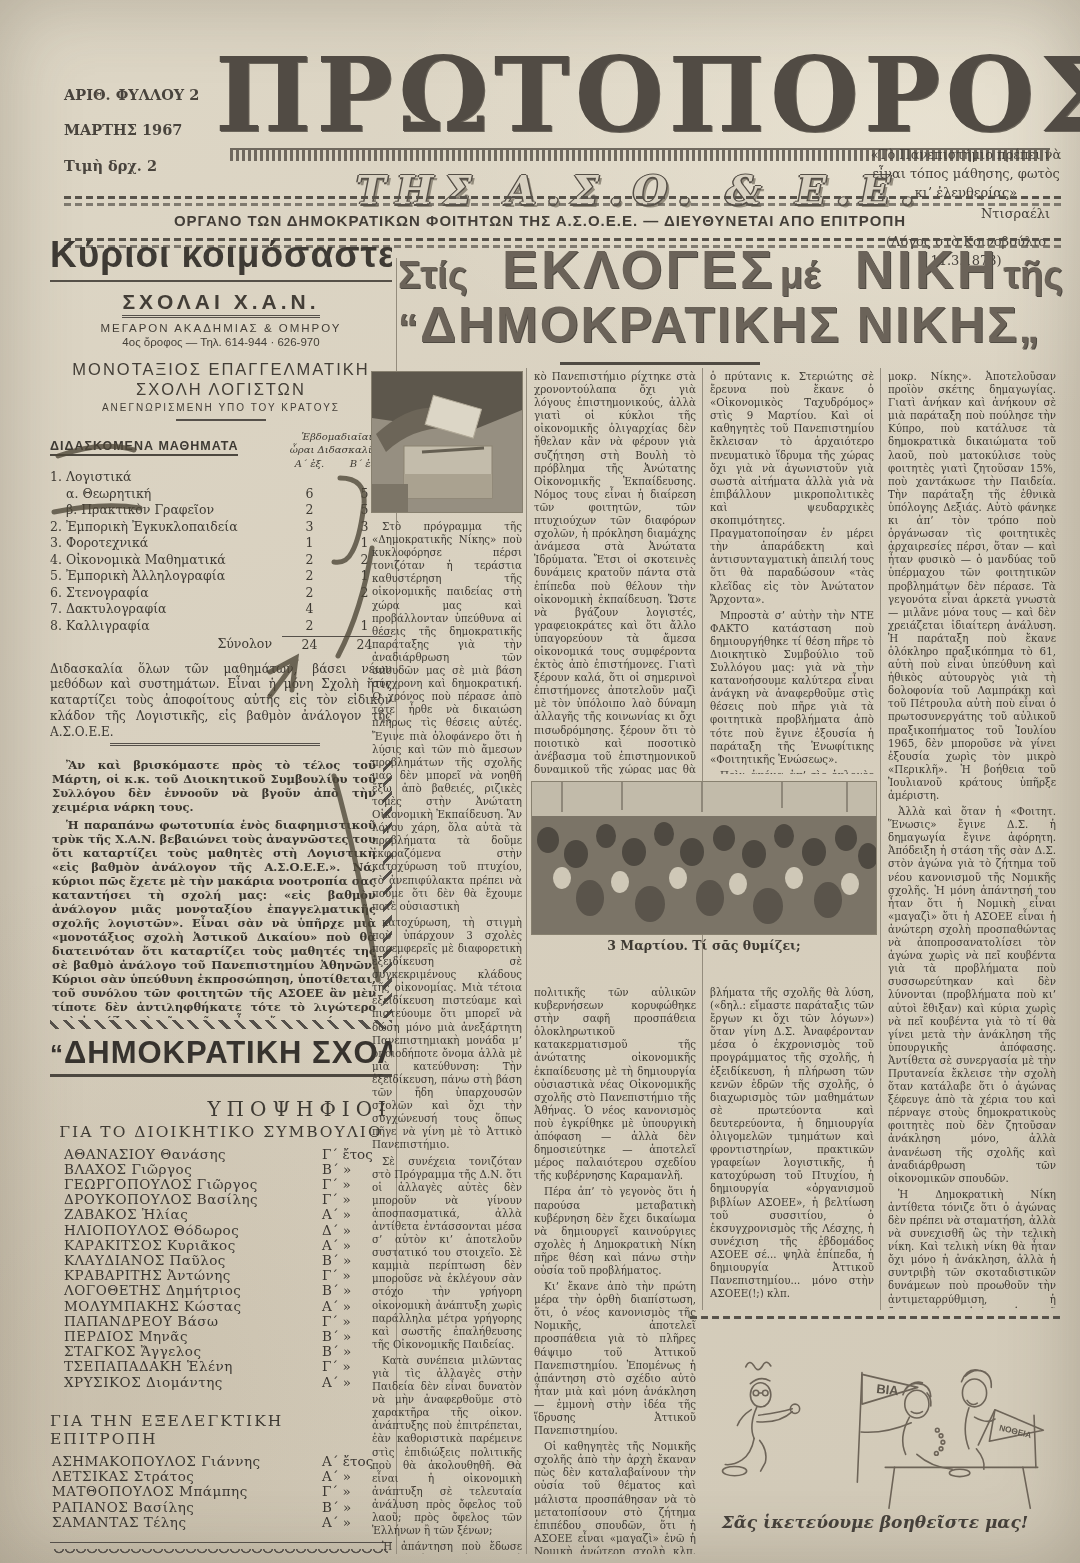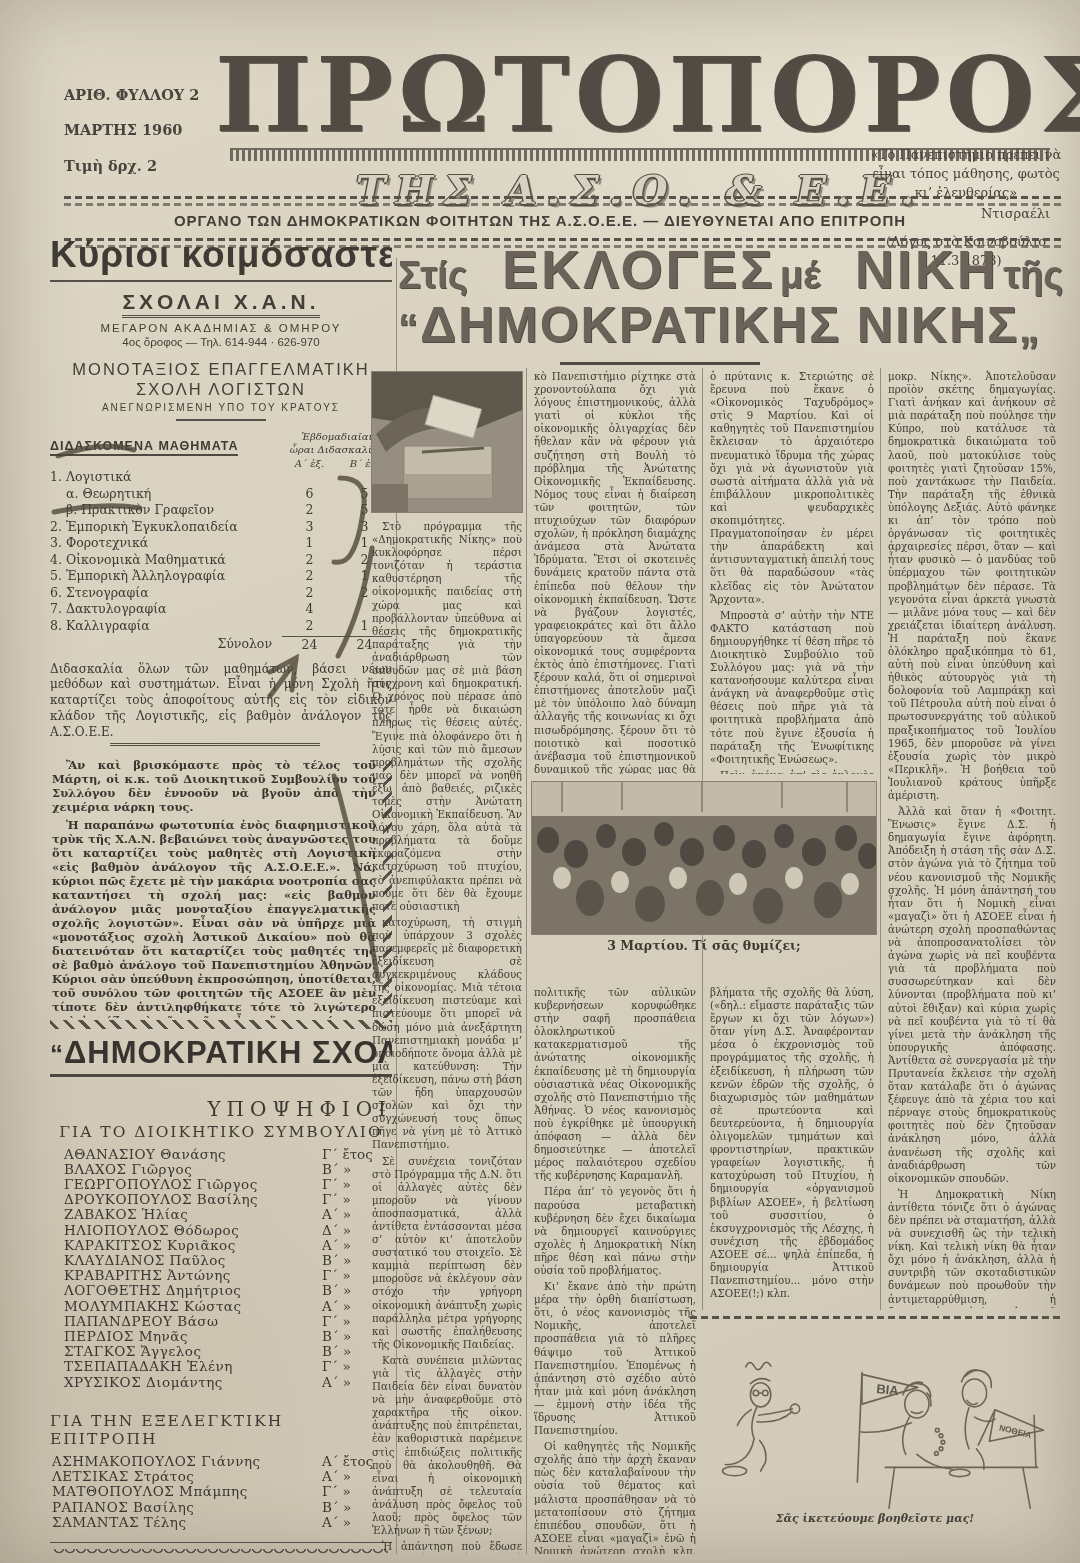--- a/index.html
+++ b/index.html
@@ -86,31 +86,31 @@
   .mh1 .lg{font-size:54px;letter-spacing:3px;margin-left:30px;}
   .mh2{left:398px;top:296px;width:660px;white-space:nowrap;color:#6b6359;
     font-family:"Liberation Sans",sans-serif;font-weight:bold;font-size:50px;letter-spacing:2px;
     text-shadow:1px 1px 0 #4f4a42;}
   .mh2 .q{font-size:40px;}
   .hl-underline{left:560px;top:362px;width:200px;height:3px;background:#4f4a42;}
   .bodytxt{font-size:10.3px;line-height:13.1px;text-align:justify;color:#3d3932;overflow:hidden;}
   .bodytxt p{margin:0 0 3px;text-indent:10px;}
   .photo{background:#97917f;box-shadow:0 0 0 1px #87806f;}
   .photocap{text-align:center;font-weight:bold;font-size:12.5px;color:#3d3932;margin-top:4px;}
-  .cartooncap{text-align:center;font-weight:bold;font-style:italic;font-size:11px;color:#45403a;}
+  .cartooncap{text-align:center;font-weight:bold;font-style:italic;font-size:17px;color:#45403a;}
   svg{display:block;}
 </style>
 </head>
 <body>
 
 <div class="page">
 
   <div class="ab mast-issue">
     <div>ΑΡΙΘ. ΦΥΛΛΟΥ 2</div>
-    <div>ΜΑΡΤΗΣ 1960</div>
+    <div>ΜΑΡΤΗΣ 1967</div>
     <div>Τιμὴ δρχ. 2</div>
   </div>
   <div class="ab np-title">ΠΡΩΤΟΠΟΡΟΣ</div>
   <div class="ab title-band"></div>
   <div class="ab np-sub">ΤΗΣ Α.Σ.Ο. &amp; Ε.Ε.</div>
   <div class="ab mast-quote">
     <div>«Τὸ Πανεπιστήμιο πρέπει νὰ εἶναι τόπος μάθησης, φωτὸς κι’ ἐλευθερίας»</div>
     <div class="auth">Ντισραέλι</div>
     <div class="src">(Λόγος στὸ Κοινοβούλιο 11.3.1873)</div>
   </div>

